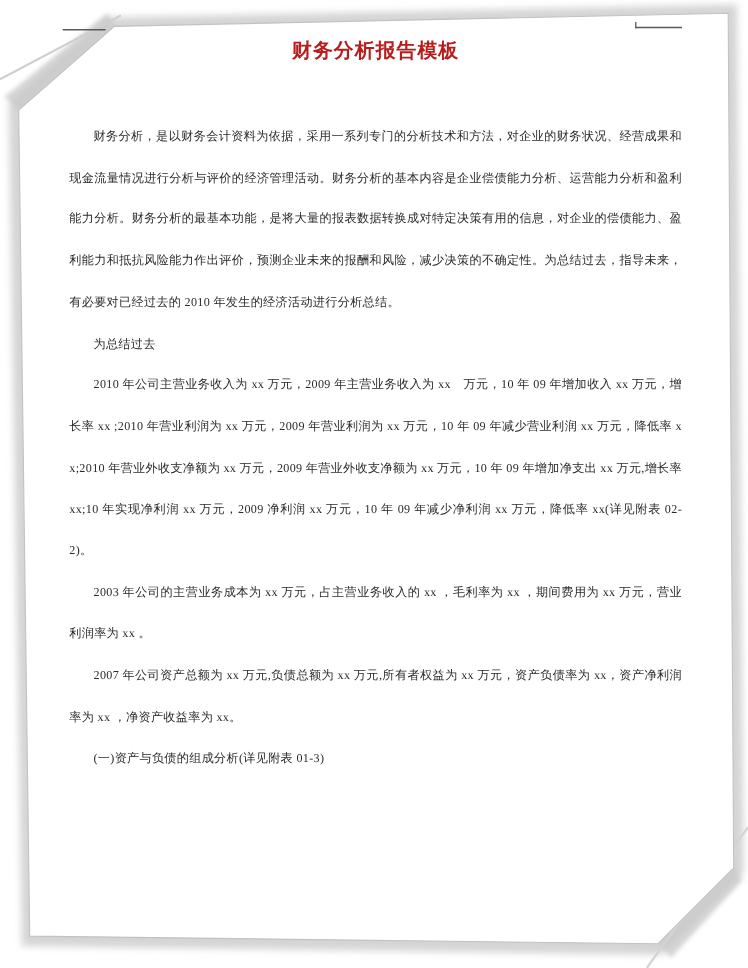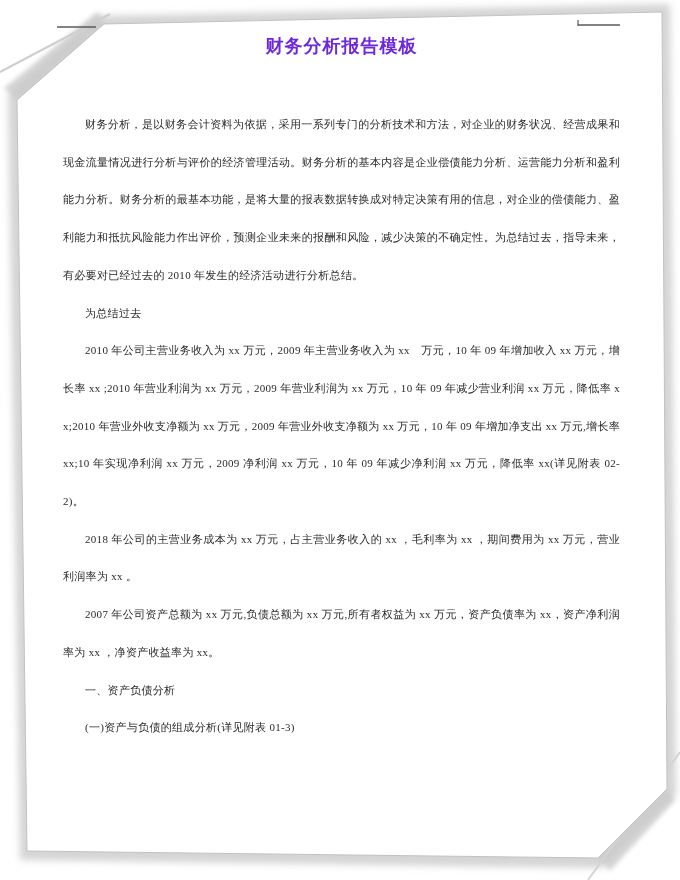--- a/index.html
+++ b/index.html
@@ -30,21 +30,21 @@
     color: #262626;
     -webkit-font-smoothing: antialiased;
   }
   .doc-title {
     margin: 0 0 48px 0;
     font-size: 18px;
     line-height: 24px;
     font-weight: bold;
     text-align: center;
     letter-spacing: 1px;
-    color: #6d28d9;
+    color: #b91c1c;
   }
   .para {
     margin: 0;
     font-size: 11px;
     line-height: 37.7px;
     text-align: justify;
     text-indent: 2em;
     letter-spacing: 0.3px;
     word-break: break-all;
     color: #2a2a2a;
@@ -86,22 +86,21 @@
 
   <div class="content">
     <h1 class="doc-title">财务分析报告模板</h1>
 
     <p class="para">财务分析，是以财务会计资料为依据，采用一系列专门的分析技术和方法，对企业的财务状况、经营成果和现金流量情况进行分析与评价的经济管理活动。财务分析的基本内容是企业偿债能力分析、运营能力分析和盈利能力分析。财务分析的最基本功能，是将大量的报表数据转换成对特定决策有用的信息，对企业的偿债能力、盈利能力和抵抗风险能力作出评价，预测企业未来的报酬和风险，减少决策的不确定性。为总结过去，指导未来，有必要对已经过去的 2010 年发生的经济活动进行分析总结。</p>
 
     <p class="para">为总结过去</p>
 
     <p class="para">2010 年公司主营业务收入为 xx 万元，2009 年主营业务收入为 xx　万元，10 年 09 年增加收入 xx 万元，增长率 xx ;2010 年营业利润为 xx 万元，2009 年营业利润为 xx 万元，10 年 09 年减少营业利润 xx 万元，降低率 xx;2010 年营业外收支净额为 xx 万元，2009 年营业外收支净额为 xx 万元，10 年 09 年增加净支出 xx 万元,增长率 xx;10 年实现净利润 xx 万元，2009 净利润 xx 万元，10 年 09 年减少净利润 xx 万元，降低率 xx(详见附表 02-2)。</p>
 
-    <p class="para">2018 年公司的主营业务成本为 xx 万元，占主营业务收入的 xx ，毛利率为 xx ，期间费用为 xx 万元，营业利润率为 xx 。</p>
+    <p class="para">2003 年公司的主营业务成本为 xx 万元，占主营业务收入的 xx ，毛利率为 xx ，期间费用为 xx 万元，营业利润率为 xx 。</p>
 
     <p class="para">2007 年公司资产总额为 xx 万元,负债总额为 xx 万元,所有者权益为 xx 万元，资产负债率为 xx，资产净利润率为 xx ，净资产收益率为 xx。</p>
 
-    <p class="para">一、资产负债分析</p>
 
     <p class="para">(一)资产与负债的组成分析(详见附表 01-3)</p>
   </div>
 
 </div>
 
 </body></html>

